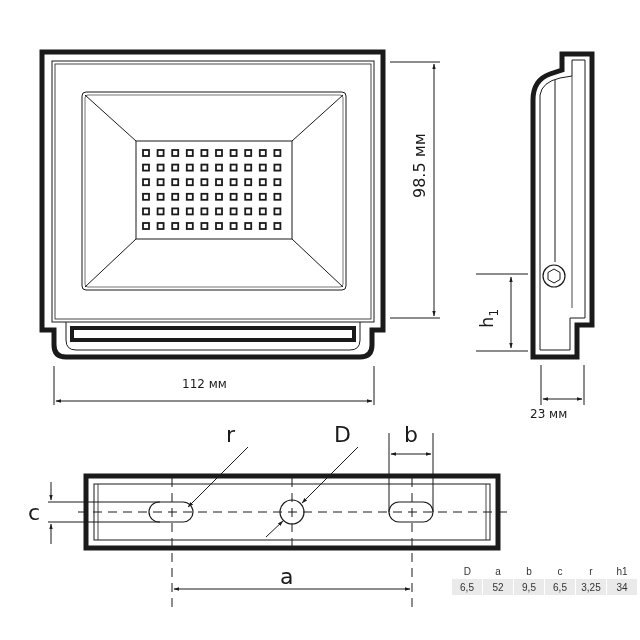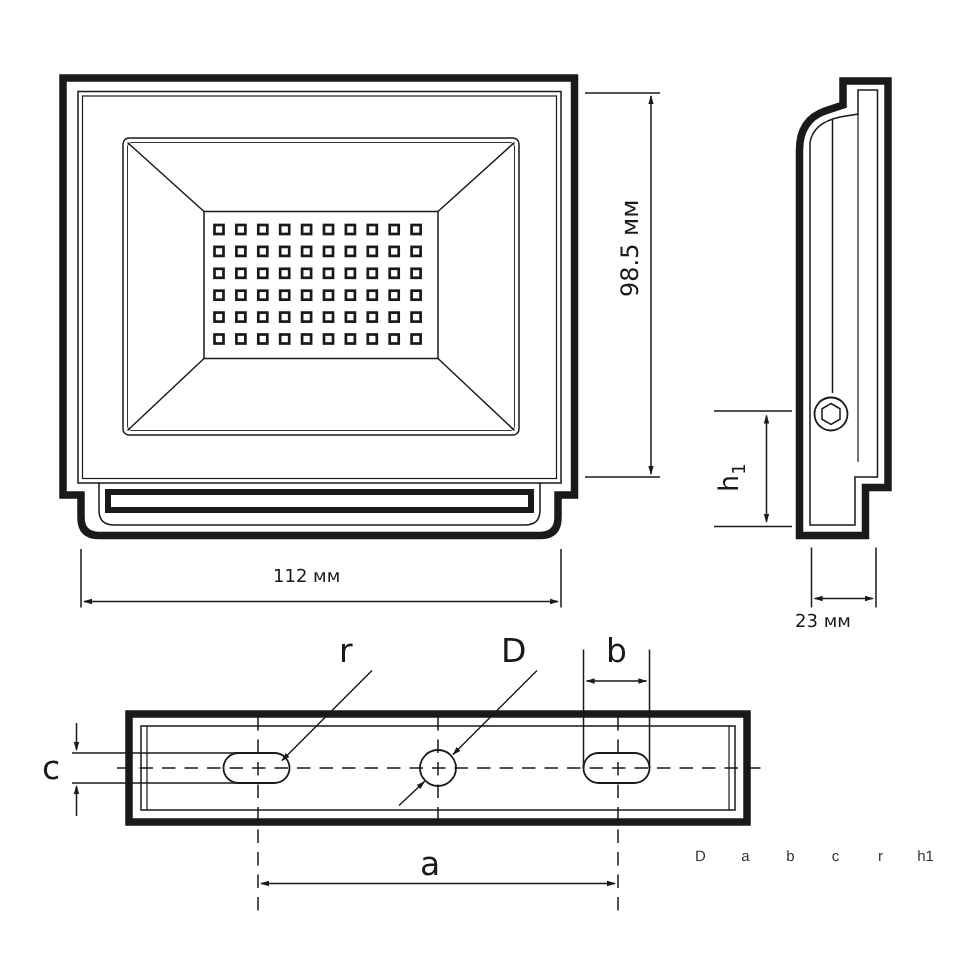--- a/index.html
+++ b/index.html
@@ -164,14 +164,22 @@
 <table class="tbl">
   <tbody>
       <tr>
     <td>D</td>
     <td>a</td>
     <td>b</td>
     <td>c</td>
     <td>r</td>
     <td>h1</td>
   </tr>
+  <tr class="vals">
+    <td>6,5</td>
+    <td>52</td>
+    <td>9,5</td>
+    <td>6,5</td>
+    <td>3,25</td>
+    <td>34</td>
+  </tr>
 </tbody>
   </table>
 
 </body></html>

